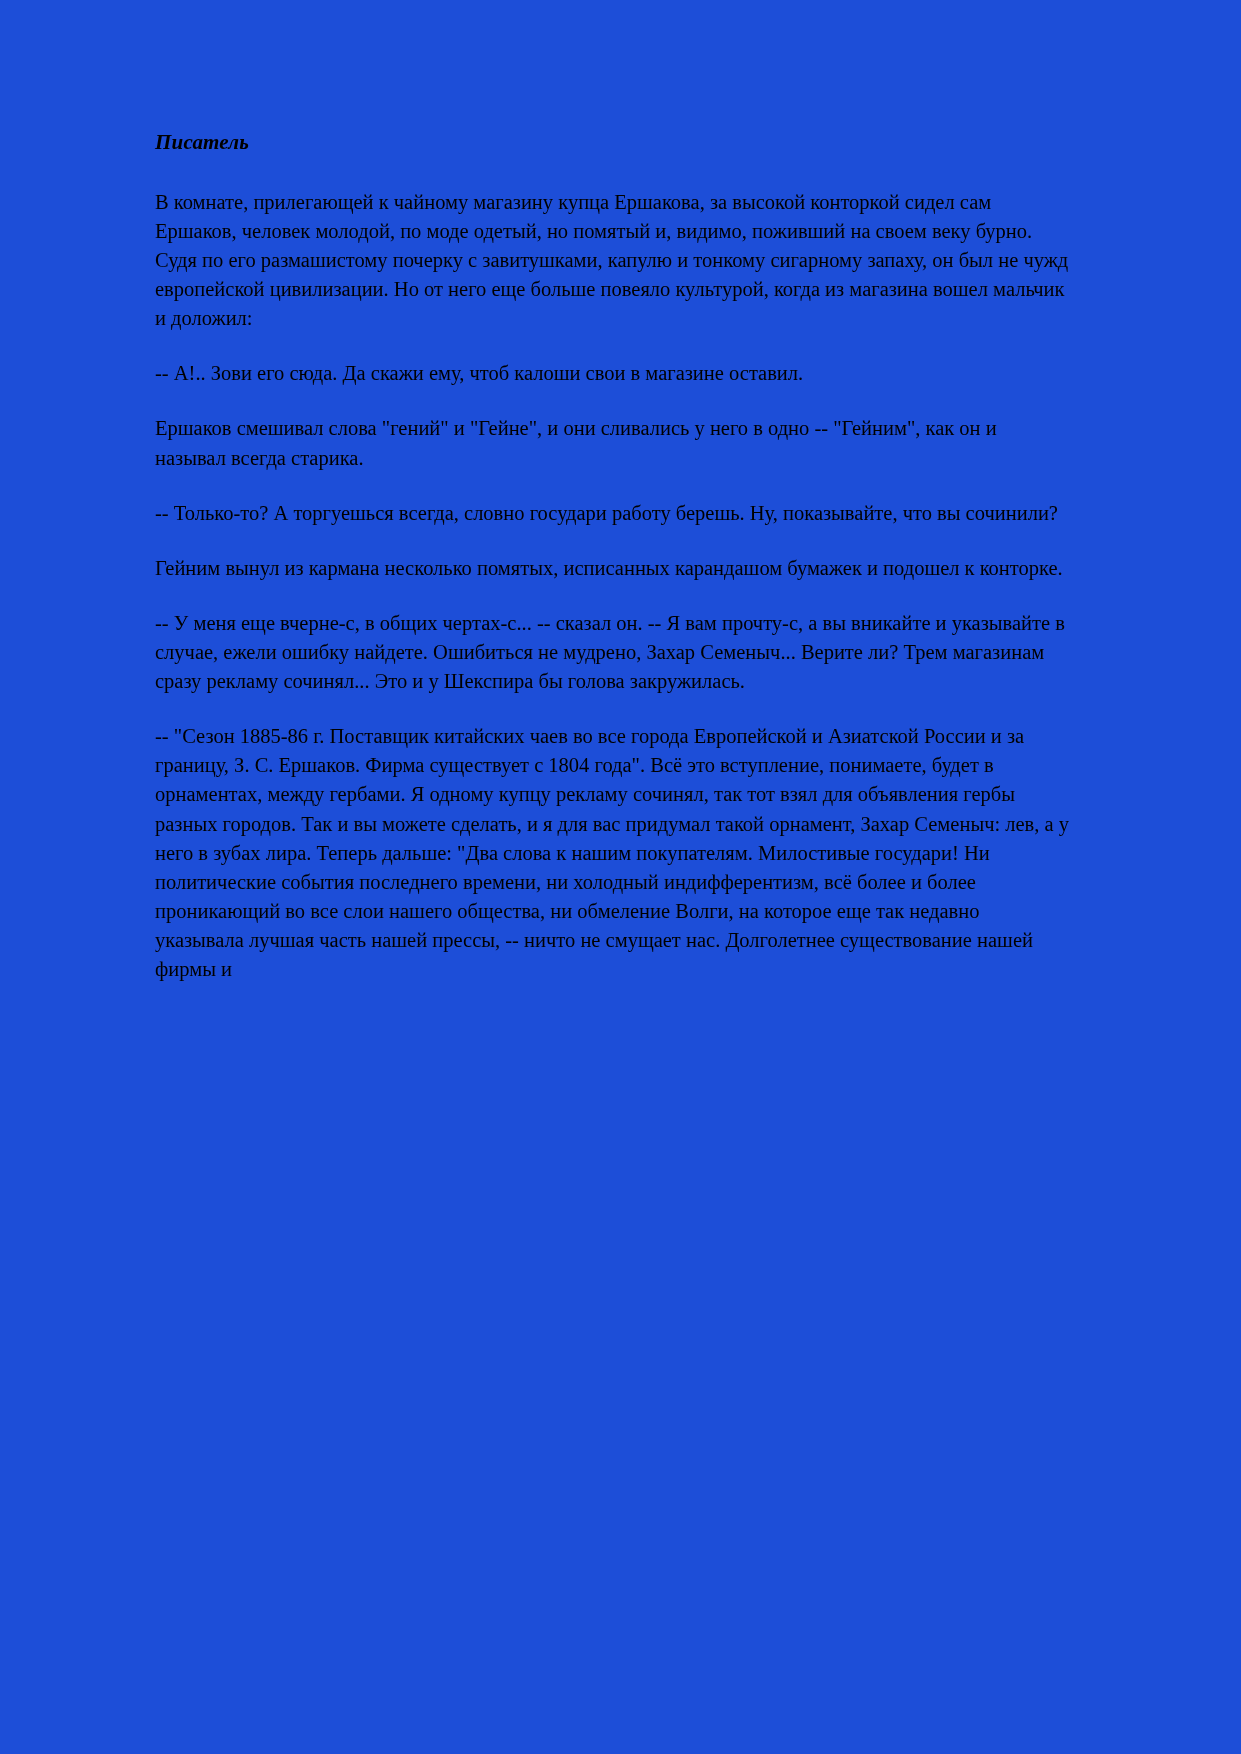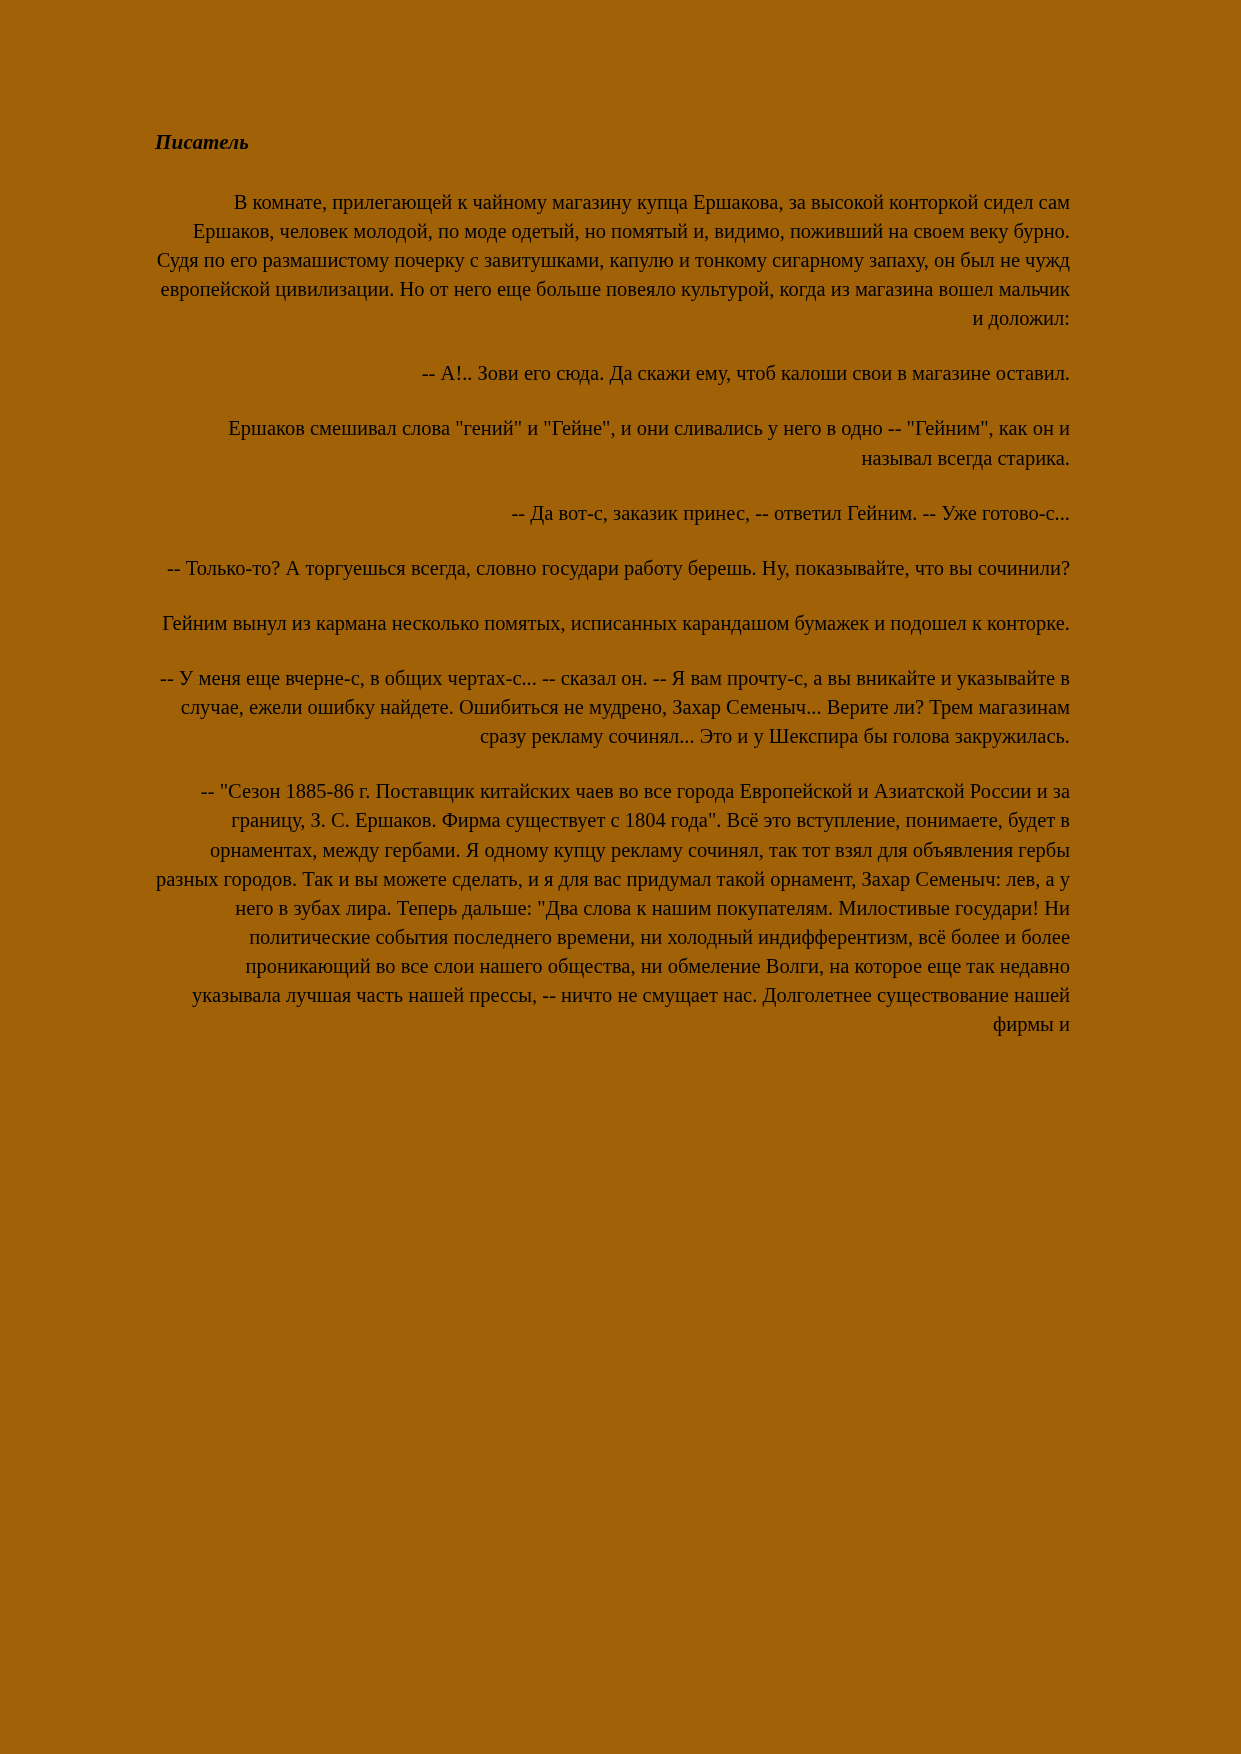--- a/index.html
+++ b/index.html
@@ -3,52 +3,51 @@
 <meta charset="utf-8">
 <style>
   html, body {
     margin: 0;
     padding: 0;
     background: #ffffff;
   }
   .page {
     width: 1241px;
     height: 1754px;
-    background: #a16207;
+    background: #1d4ed8;
     position: relative;
     box-sizing: border-box;
     padding: 128px 155px 0 155px;
     overflow: hidden;
   }
   .doc {
     font-family: "Liberation Serif", "DejaVu Serif", serif;
     color: #000000;
     font-size: 20.5px;
     line-height: 1.42;
   }
   .doc-title {
     font-weight: bold;
     font-style: italic;
     font-size: 21px;
     margin: 0 0 30px 0;
     letter-spacing: 0.2px;
   }
   .para {
     margin: 0 16px 26px 0;
-    text-align: right;
+    text-align: left;
   }
 </style>
 </head>
 <body>
 
 <div class="page">
   <div class="doc">
     <h1 class="doc-title">Писатель</h1>
     <p class="para">В комнате, прилегающей к чайному магазину купца Ершакова, за высокой конторкой сидел сам Ершаков, человек молодой, по моде одетый, но помятый и, видимо, поживший на своем веку бурно. Судя по его размашистому почерку с завитушками, капулю и тонкому сигарному запаху, он был не чужд европейской цивилизации. Но от него еще больше повеяло культурой, когда из магазина вошел мальчик и доложил:</p>
     <p class="para">-- А!.. Зови его сюда. Да скажи ему, чтоб калоши свои в магазине оставил.</p>
     <p class="para">Ершаков смешивал слова "гений" и "Гейне", и они сливались у него в одно -- "Гейним", как он и называл всегда старика.</p>
-    <p class="para">-- Да вот-с, заказик принес, -- ответил Гейним. -- Уже готово-с...</p>
     <p class="para">-- Только-то? А торгуешься всегда, словно государи работу берешь. Ну, показывайте, что вы сочинили?</p>
     <p class="para">Гейним вынул из кармана несколько помятых, исписанных карандашом бумажек и подошел к конторке.</p>
     <p class="para">-- У меня еще вчерне-с, в общих чертах-с... -- сказал он. -- Я вам прочту-с, а вы вникайте и указывайте в случае, ежели ошибку найдете. Ошибиться не мудрено, Захар Семеныч... Верите ли? Трем магазинам сразу рекламу сочинял... Это и у Шекспира бы голова закружилась.</p>
     <p class="para">-- "Сезон 1885-86 г. Поставщик китайских чаев во все города Европейской и Азиатской России и за границу, З. С. Ершаков. Фирма существует с 1804 года". Всё это вступление, понимаете, будет в орнаментах, между гербами. Я одному купцу рекламу сочинял, так тот взял для объявления гербы разных городов. Так и вы можете сделать, и я для вас придумал такой орнамент, Захар Семеныч: лев, а у него в зубах лира. Теперь дальше: "Два слова к нашим покупателям. Милостивые государи! Ни политические события последнего времени, ни холодный индифферентизм, всё более и более проникающий во все слои нашего общества, ни обмеление Волги, на которое еще так недавно указывала лучшая часть нашей прессы, -- ничто не смущает нас. Долголетнее существование нашей фирмы и</p>
   </div>
 </div>
 
 </body></html>

